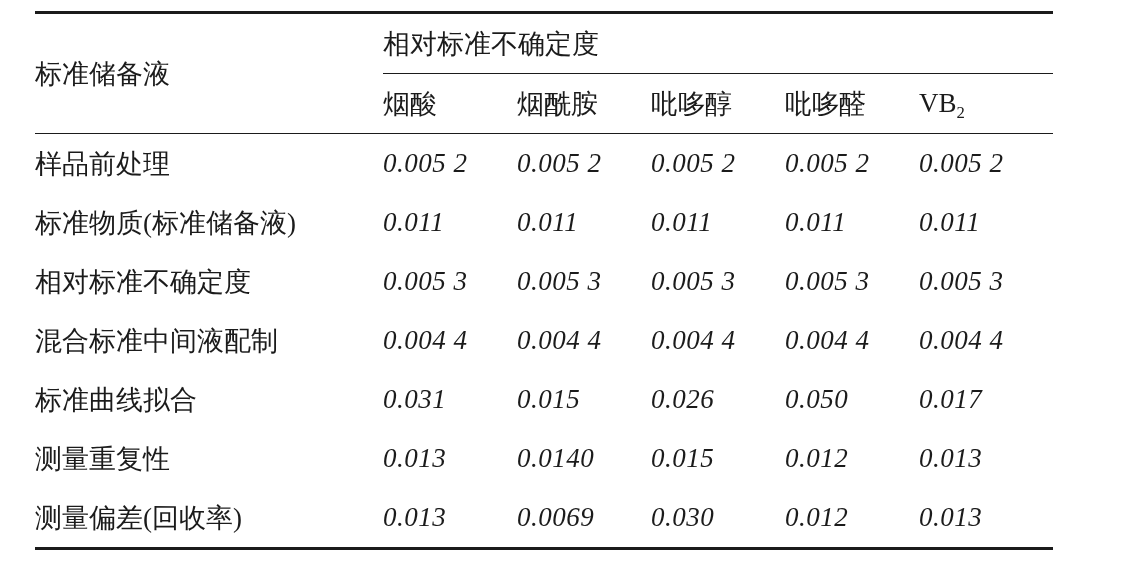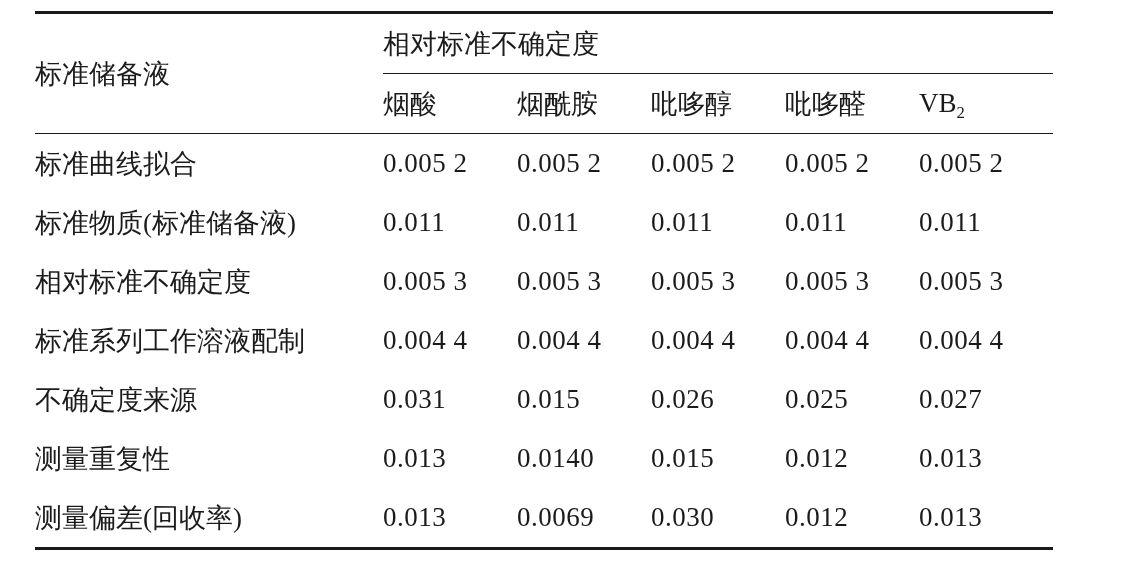--- a/index.html
+++ b/index.html
@@ -35,21 +35,21 @@
   }
   col.source-col   { width: 348px; }
   col.analyte-col  { width: 134px; }
   .group-header    { border-bottom: 1.5px solid #1b1b1b; }
   .source-header   { border-bottom: 1.5px solid #1b1b1b; }
   .analyte-header  { border-bottom: 1.5px solid #1b1b1b; }
   sub {
     font-size: 0.62em;
     line-height: 0;
   }
-  .num { letter-spacing: 0.5px; }
+  .num { letter-spacing: 0.5px; font-style: italic; }
 </style>
 </head>
 <body>
 
 <table class="uncertainty-table">
   <colgroup>
     <col class="source-col">
     <col class="analyte-col">
     <col class="analyte-col">
     <col class="analyte-col">
@@ -64,21 +64,21 @@
     <tr>
       <th class="analyte-header"><span>烟酸</span><sub></sub></th>
       <th class="analyte-header"><span>烟酰胺</span><sub></sub></th>
       <th class="analyte-header"><span>吡哆醇</span><sub></sub></th>
       <th class="analyte-header"><span>吡哆醛</span><sub></sub></th>
       <th class="analyte-header"><span>VB</span><sub>2</sub></th>
     </tr>
   </thead>
   <tbody>
     <tr>
-      <td>标准曲线拟合</td>
+      <td>样品前处理</td>
       <td class="num">0.005 2</td>
       <td class="num">0.005 2</td>
       <td class="num">0.005 2</td>
       <td class="num">0.005 2</td>
       <td class="num">0.005 2</td>
     </tr>
     <tr>
       <td>标准物质(标准储备液)</td>
       <td class="num">0.011</td>
       <td class="num">0.011</td>
@@ -88,34 +88,34 @@
     </tr>
     <tr>
       <td>相对标准不确定度</td>
       <td class="num">0.005 3</td>
       <td class="num">0.005 3</td>
       <td class="num">0.005 3</td>
       <td class="num">0.005 3</td>
       <td class="num">0.005 3</td>
     </tr>
     <tr>
-      <td>标准系列工作溶液配制</td>
+      <td>混合标准中间液配制</td>
       <td class="num">0.004 4</td>
       <td class="num">0.004 4</td>
       <td class="num">0.004 4</td>
       <td class="num">0.004 4</td>
       <td class="num">0.004 4</td>
     </tr>
     <tr>
-      <td>不确定度来源</td>
+      <td>标准曲线拟合</td>
       <td class="num">0.031</td>
       <td class="num">0.015</td>
       <td class="num">0.026</td>
-      <td class="num">0.025</td>
-      <td class="num">0.027</td>
+      <td class="num">0.050</td>
+      <td class="num">0.017</td>
     </tr>
     <tr>
       <td>测量重复性</td>
       <td class="num">0.013</td>
       <td class="num">0.0140</td>
       <td class="num">0.015</td>
       <td class="num">0.012</td>
       <td class="num">0.013</td>
     </tr>
     <tr>

